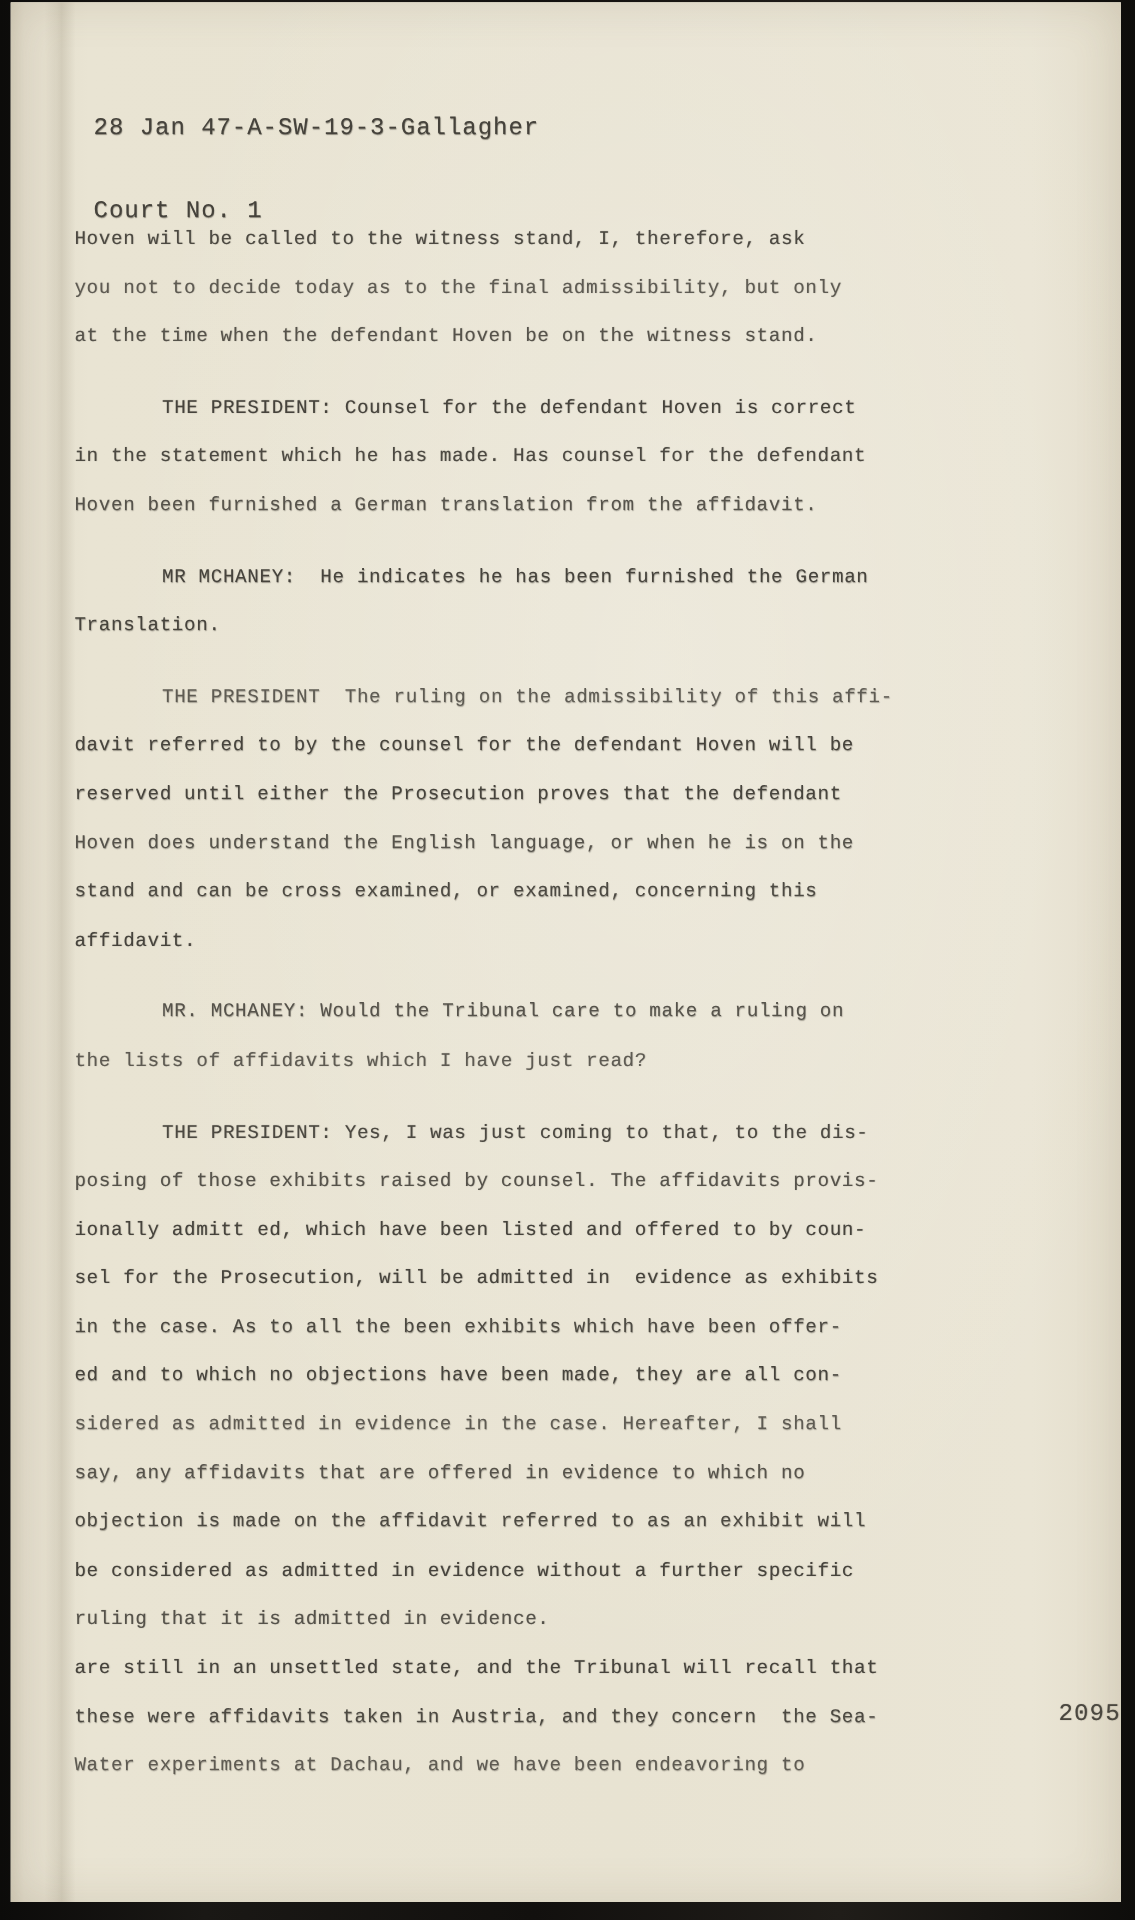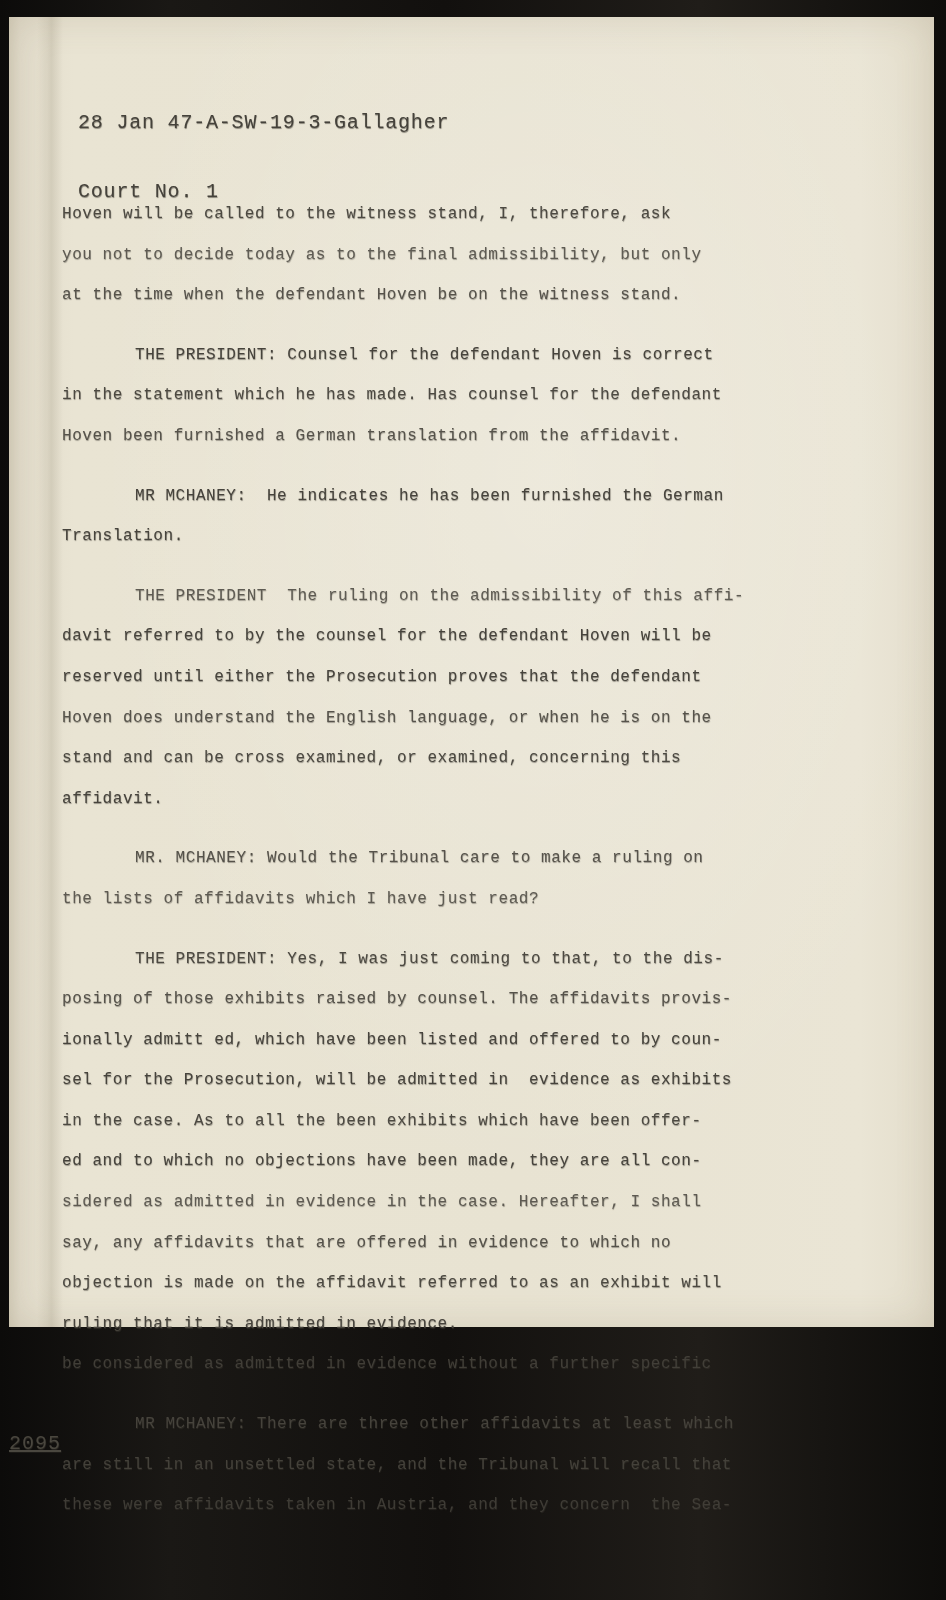--- a/index.html
+++ b/index.html
@@ -15,23 +15,23 @@
     font-family: "Liberation Mono", "DejaVu Sans Mono", monospace;
   }
   .scan-frame {
     position: relative;
     width: 946px;
     height: 1600px;
   }
   .paper {
     position: absolute;
     left: 9px;
-    top: 17px;
+    top: 2px;
     width: 925px;
-    height: 1310px;
+    height: 1583px;
     background-color: #e7e2d1;
     background-image:
       radial-gradient(ellipse at 58% 35%, rgba(255,255,255,0.22) 0%, rgba(255,255,255,0) 60%),
       linear-gradient(90deg, #d8d2bf 0%, #e2dccb 1.2%, #e9e4d3 7%, #e8e3d2 55%, #eae5d5 92%, #e3ddcb 100%),
       linear-gradient(180deg, #eae5d6 0%, #e7e2d1 8%, #e7e2d1 90%, #e4dfcd 100%);
     box-shadow: inset 0 0 38px rgba(120,108,80,0.18);
   }
   
   .paper::before {
     content: "";
@@ -74,26 +74,25 @@
   
   .line:nth-child(3n)   { opacity: 0.90; }
   .line:nth-child(4n+1) { opacity: 0.96; }
   .line:nth-child(7n+2) { opacity: 0.85; }
   .line.indent { padding-left: 73px; margin-top: 19px; }
   .page-number {
     position: absolute;
     left: 0;
     top: 1415px;
     width: 925px;
-    text-align: left;
+    text-align: right;
     font-size: 20px;
     letter-spacing: 1px;
     color: #4a473f;
     text-shadow: 0.4px 0.5px 0.9px rgba(66,62,54,0.5);
-    text-decoration: underline;
   }
 </style>
 </head>
 <body>
 
 <div class="scan-frame">
   <div class="paper">
 
     <div class="header-block">
       <div>28 Jan 47-A-SW-19-3-Gallagher</div>
@@ -119,23 +118,23 @@
         <p class="line">the lists of affidavits which I have just read?</p>
         <p class="line indent">THE PRESIDENT: Yes, I was just coming to that, to the dis-</p>
         <p class="line">posing of those exhibits raised by counsel. The affidavits provis-</p>
         <p class="line">ionally admitt ed, which have been listed and offered to by coun-</p>
         <p class="line">sel for the Prosecution, will be admitted in  evidence as exhibits</p>
         <p class="line">in the case. As to all the been exhibits which have been offer-</p>
         <p class="line">ed and to which no objections have been made, they are all con-</p>
         <p class="line">sidered as admitted in evidence in the case. Hereafter, I shall</p>
         <p class="line">say, any affidavits that are offered in evidence to which no</p>
         <p class="line">objection is made on the affidavit referred to as an exhibit will</p>
+        <p class="line">be considered as admitted in evidence without a further specific</p>
         <p class="line">ruling that it is admitted in evidence.</p>
-        <p class="line">be considered as admitted in evidence without a further specific</p>
-        <p class="line indent">MR MCHANEY: There are three other affidavits at least which</p>
         <p class="line">are still in an unsettled state, and the Tribunal will recall that</p>
         <p class="line">these were affidavits taken in Austria, and they concern  the Sea-</p>
+        <p class="line">Water experiments at Dachau, and we have been endeavoring to</p>
       </div>
 
     <div class="page-number">2095</div>
 
   </div>
 </div>
 
 </body></html>

